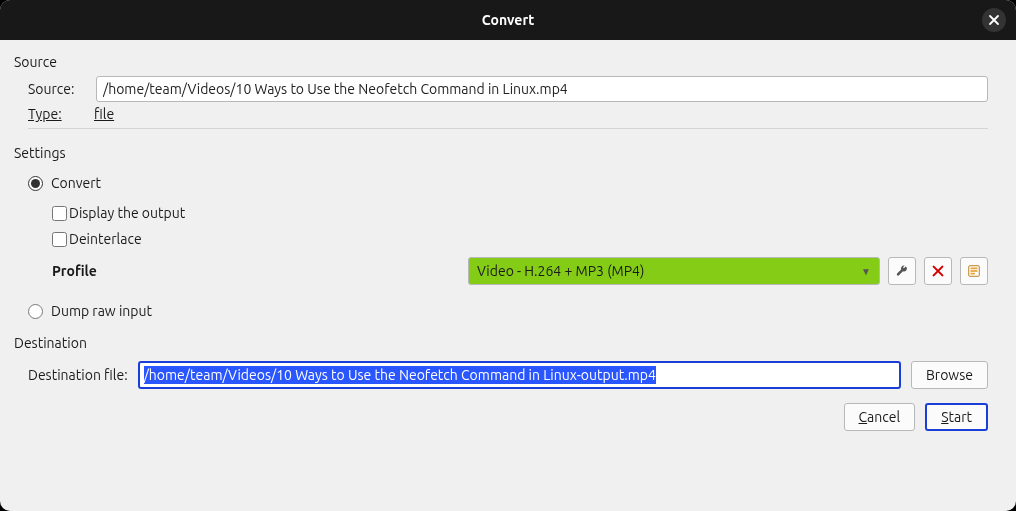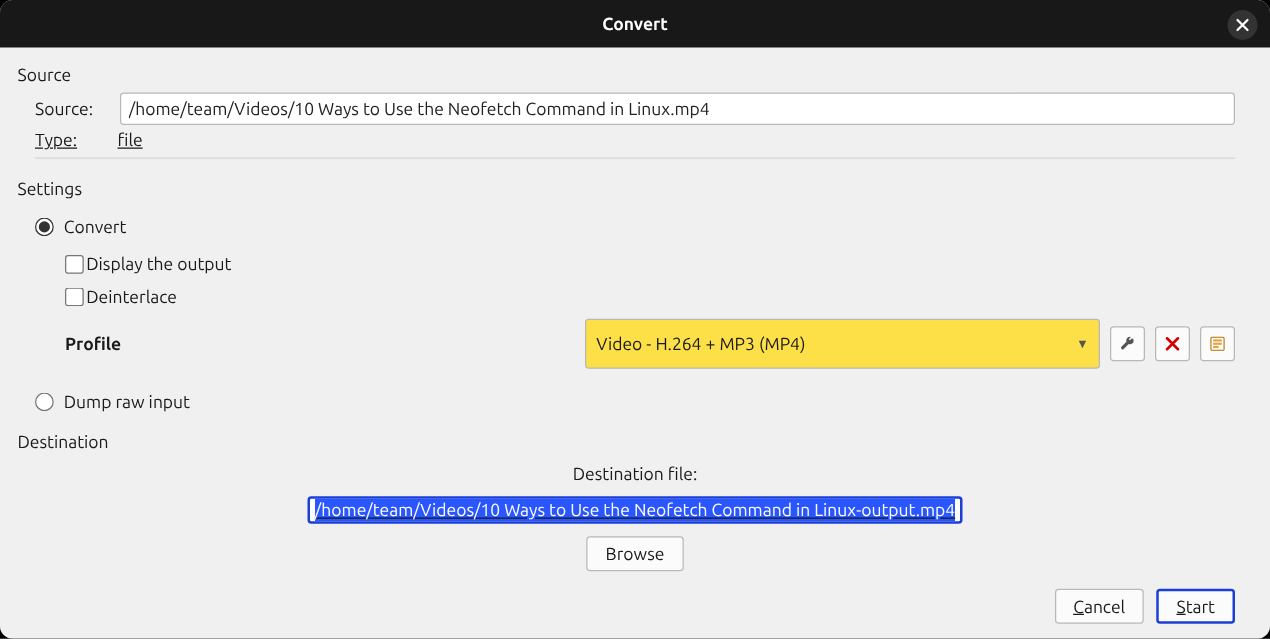--- a/index.html
+++ b/index.html
@@ -125,22 +125,22 @@
       margin-top: 10px;
       margin-bottom: 18px;
       gap: 8px;
     }
     .profile-label {
       width: 408px;
       font-weight: bold;
     }
     .combo {
       flex: 1;
-      height: 40px;
-      background: #fde047;
+      height: 28px;
+      background: #84cc16;
       border: 1px solid #b8b8b8;
       border-radius: 3px;
       display: flex;
       align-items: center;
       padding: 0 8px;
       justify-content: space-between;
       cursor: pointer;
     }
     .combo .caret {
       font-size: 10px;
@@ -158,33 +158,31 @@
       cursor: pointer;
     }
     .icon-btn svg { width: 14px; height: 14px; }
     .dest-body {
       padding: 4px 16px 4px 16px;
     }
     .dest-row {
       display: flex;
       align-items: center;
       gap: 10px;
-      flex-direction: column;
     }
     .dest-row .dlabel { }
     .dest-input {
       flex: 1;
       height: 28px;
       background: #fff;
       border: 2px solid #1a3fd6;
       border-radius: 3px;
       padding: 0 4px;
       display: flex;
       align-items: center;
-      text-decoration: underline;
     }
     .dest-input .sel {
       background: #2a56ff;
       color: #fff;
       padding: 1px 0;
       font-size: 14px;
     }
     .btn {
       height: 28px;
       padding: 0 14px;

